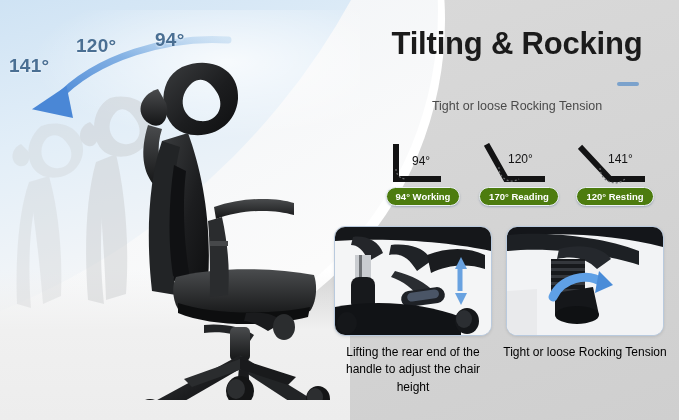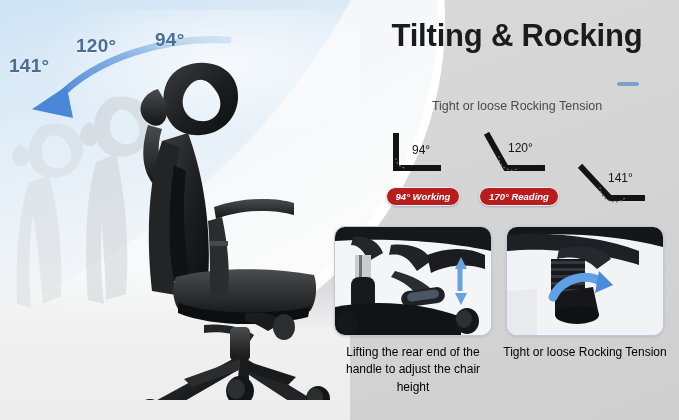--- a/index.html
+++ b/index.html
@@ -53,43 +53,43 @@
   .sweep { position:absolute; left:0; top:22px; width:240px; height:120px; }
 
   
   .chair { position:absolute; }
   #ghost-far   { left:5px;   top:118px; width:120px; height:230px; opacity:.30; }
   #ghost-mid   { left:62px;  top:92px;  width:125px; height:250px; opacity:.42; }
   #chair-main  { left:118px; top:55px;  width:215px; height:345px; }
 
   
   .title {
-    position:absolute; left:372px; top:18px; width:290px;
+    position:absolute; left:372px; top:26px; width:290px;
     font-size:31px; font-weight:bold; color:#1b1b1b; letter-spacing:-.2px;
     text-align:center; white-space:nowrap;
   }
   .title-dash {
     position:absolute; left:617px; top:82px; width:22px; height:4px;
     border-radius:2px; background:#7ba2cc;
   }
   .subtitle {
     position:absolute; left:372px; top:99px; width:290px;
     text-align:center; font-size:12.5px; color:#4a4a4a;
   }
 
   .angle-row {
     position:absolute; left:378px; top:128px; width:282px; height:78px;
     display:flex; justify-content:space-between; align-items:flex-end;
   }
   .angle-cell { width:90px; display:flex; flex-direction:column; align-items:center; }
   .angle-art { width:74px; height:44px; }
   .badge {
-    margin-top:11px; background:#b91c1c; color:#fff; border:1.5px solid #eef2f6;
+    margin-top:0; background:#4d7c0f; color:#fff; border:1.5px solid #eef2f6;
     border-radius:11px; font-size:9.5px; font-weight:bold; padding:3px 9px 3px 9px;
-    white-space:nowrap; box-shadow:0 1px 2px rgba(60,90,130,.35);font-style:italic;
+    white-space:nowrap; box-shadow:0 1px 2px rgba(60,90,130,.35);
   }
 
   
   .panel {
     position:absolute; width:156px; height:108px; border-radius:11px;
     border:1.5px solid #b9cade; overflow:hidden; background:#f3f4f6;
     box-shadow:0 1px 3px rgba(0,0,0,.10);
   }
   #panel-height  { left:334px; top:226px; }
   #panel-tension { left:506px; top:226px; }
@@ -223,20 +223,21 @@
       </svg>
       <div class="badge">170° Reading</div>
     </div>
 
     <div class="angle-cell">
       <svg class="angle-art" viewBox="0 0 74 44">
         <path d="M4,6 L32,36 L64,36" fill="none" stroke="#131314" stroke-width="6" stroke-linecap="square"></path>
         <path d="M22,25 A15,15 0 0 0 47,36" fill="none" stroke="#6d6e70" stroke-width="1.2" stroke-dasharray="2 2"></path>
         <text x="30" y="20" font-family="Liberation Sans, sans-serif" font-size="12" fill="#131314">141°</text>
       </svg>
+      <div class="badge">120° Resting</div>
     </div>
   </div>
 
   <div class="panel" id="panel-height">
     <svg viewBox="0 0 156 108">
       <rect width="156" height="108" fill="#f4f5f6"></rect>
       <path d="M0,0 L156,0 L156,24 C120,16 60,10 0,14 Z" fill="#15171a"></path>
       <path d="M18,10 C30,8 44,14 48,26 L34,34 C28,24 24,18 16,18 Z" fill="#24262a"></path>
       <rect x="20" y="28" width="16" height="26" fill="#c9ccd0"></rect>
       <rect x="24" y="28" width="3" height="26" fill="#6e7175"></rect>

